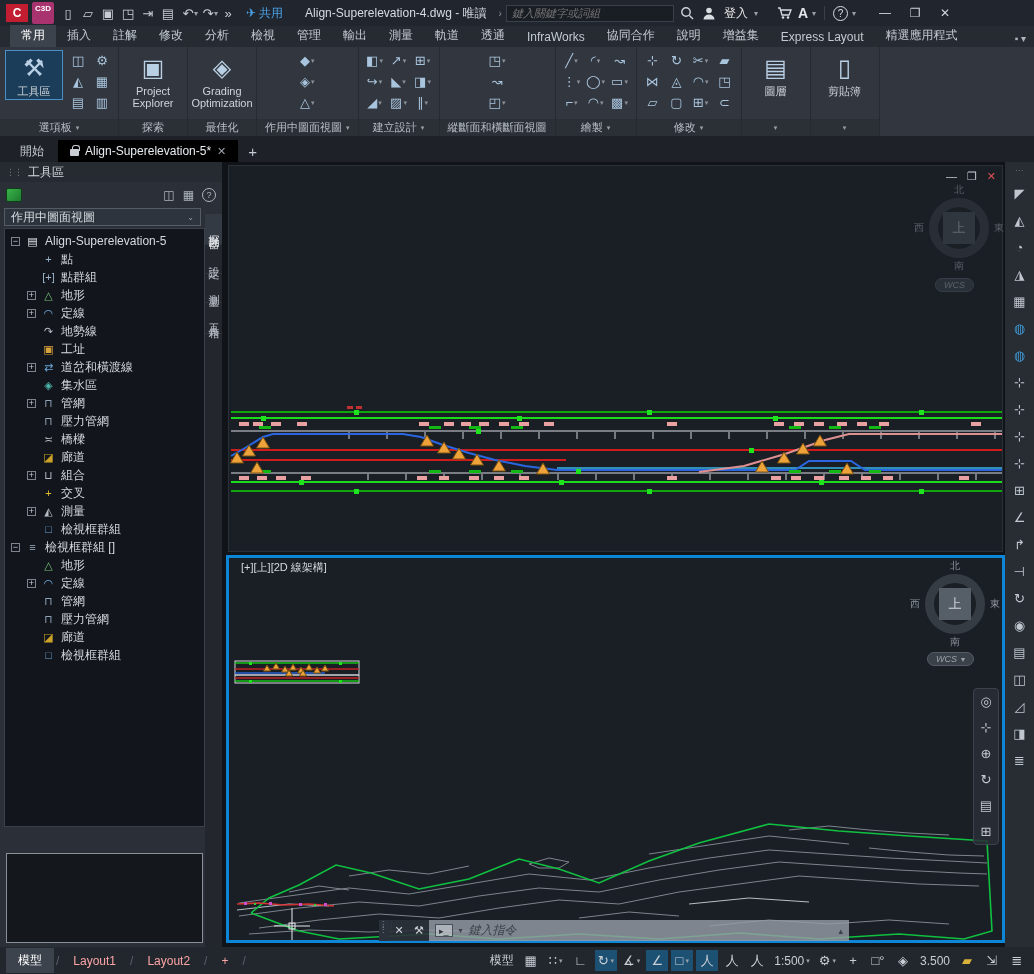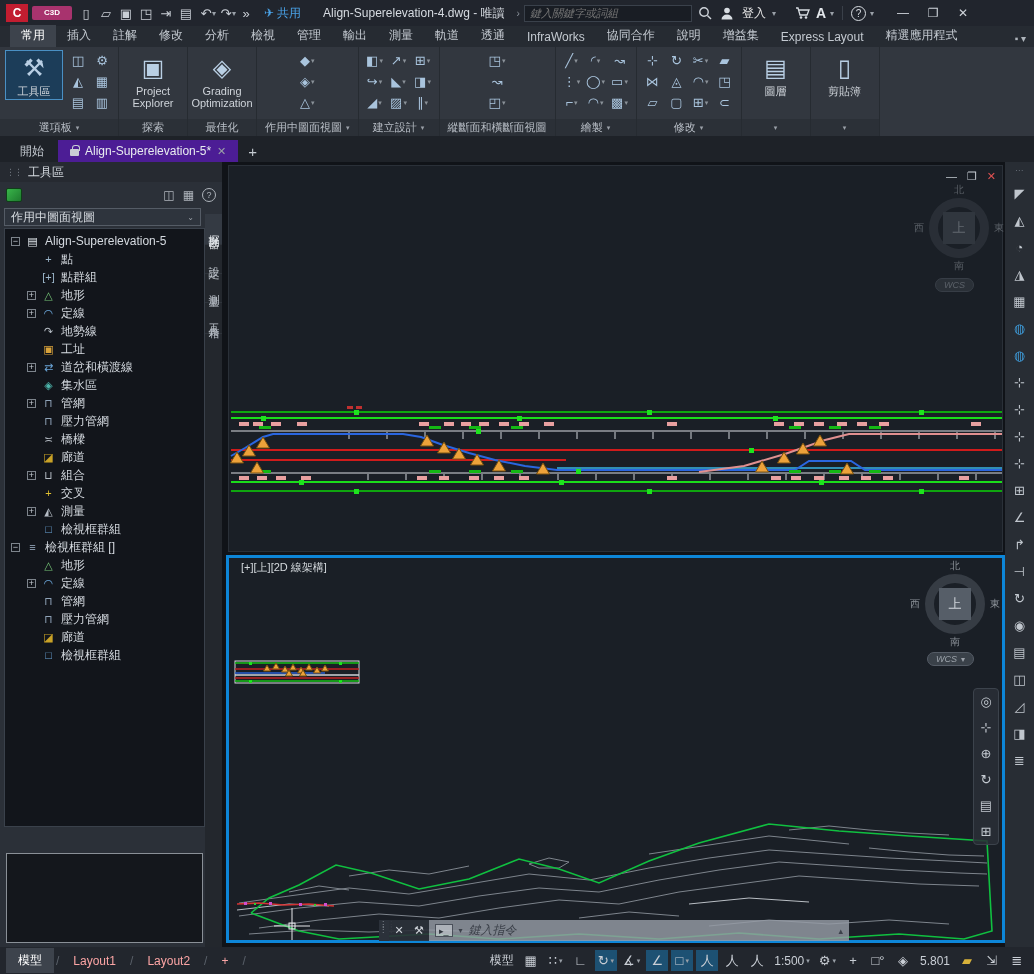--- a/index.html
+++ b/index.html
@@ -3,21 +3,21 @@
 <meta charset="utf-8">
 <style>
   * { margin:0; padding:0; box-sizing:border-box; }
   html,body { background:#0c0e12; }
   body { font-family:"Liberation Sans","DejaVu Sans",sans-serif; color:#ced3d9; font-size:12px; }
   #app { position:relative; width:1034px; height:974px; background:#15181d; overflow:hidden; }
 
   
   .tb { position:absolute; left:0; top:0; width:100%; height:26px; background:#21252d; display:flex; align-items:center; gap:4px; padding:0 6px; }
   .appbtn { width:22px; height:18px; background:#c21d30; color:#fff; font-weight:bold; text-align:center; line-height:18px; font-size:12px; }
-  .appbadge { height:14px; background:#a8336e; color:#fff; font-size:8px; font-weight:bold; line-height:14px; padding:0 12px; border-radius:2px; }
+  .appbadge { height:22px; background:#a8336e; color:#fff; font-size:8px; font-weight:bold; line-height:14px; padding:0 3px; border-radius:2px; }
   .qat-i { width:20px; height:20px; display:flex; align-items:center; justify-content:center; color:#c9ced5; font-size:13px; cursor:default; }
   .qat-dd { color:#9aa0a8; font-size:8px; margin-left:-4px; }
   .share { color:#4aa3e8; display:flex; align-items:center; gap:3px; margin:0 4px; }
   .tb-title { color:#d7dce2; margin:0 8px 0 14px; white-space:nowrap; }
   .tb-search { width:168px; height:17px; background:#191d24; border:1px solid #3a414b; color:#8a919a; font-style:italic; font-size:11px; padding:0 5px; }
   .tb-ico { width:18px; height:18px; display:flex; align-items:center; justify-content:center; }
   .tb-ico svg { display:block; }
   .signin { color:#e5e5e5; margin:0 2px; }
   .ddv { color:#9aa0a8; font-size:8px; }
   .win-b { width:26px; height:20px; text-align:center; line-height:20px; color:#cfd4da; font-size:12px; }
@@ -40,21 +40,21 @@
   .bigbtn .blabel { font-size:11px; color:#ced3d9; text-align:center; line-height:12px; }
   .bigbtn.act { background:#1c3d59; border-color:#4a90c4; }
   .grid { display:flex; flex-direction:column; gap:2px; padding-top:1px; }
   .grow { display:flex; gap:2px; }
   .gcell { min-width:22px; height:19px; display:flex; align-items:center; justify-content:center; gap:1px; color:#a9c4dd; font-size:13px; }
   .gcell .ddv { font-size:7px; color:#8b9299; }
 
   
   .ftabs { position:absolute; left:0; top:136px; width:100%; height:26px; background:#1e2228; display:flex; align-items:flex-end; padding-left:8px; gap:2px; }
   .ftab { height:22px; display:flex; align-items:center; gap:6px; padding:0 12px; color:#c4cad1; }
-  .ftab.act { background:#4c1d95; color:#e8ecf0; }
+  .ftab.act { background:#000000; color:#e8ecf0; }
   .ftab .x { color:#9aa0a8; font-size:11px; }
   .lock { width:9px; height:7px; background:#c9ced5; border-radius:1px; position:relative; margin-top:3px; }
   .lock:before { content:""; position:absolute; left:1.5px; top:-4px; width:6px; height:5px; border:1.5px solid #c9ced5; border-bottom:none; border-radius:3px 3px 0 0; }
   .newtab { color:#c4cad1; font-size:15px; padding:0 8px 2px; }
 
   
   .main { position:absolute; left:0; top:162px; width:100%; height:785px; }
 
   
   .ts { position:absolute; left:0; top:0; width:222px; height:100%; background:#2b3038; }
@@ -982,21 +982,21 @@
         <span class="sbi">
           <span>+</span>
         </span>
         <span class="sbi">
           <span>□°</span>
         </span>
         <span class="sbi">
           <span>◈</span>
         </span>
         <span class="sbi txt">
-          <span>5.801</span>
+          <span>3.500</span>
         </span>
         <span class="sbi">
           <span style="color: rgb(216, 178, 58);">▰</span>
         </span>
         <span class="sbi">
           <span>⇲</span>
         </span>
         <span class="sbi">
           <span>≣</span>
         </span>

